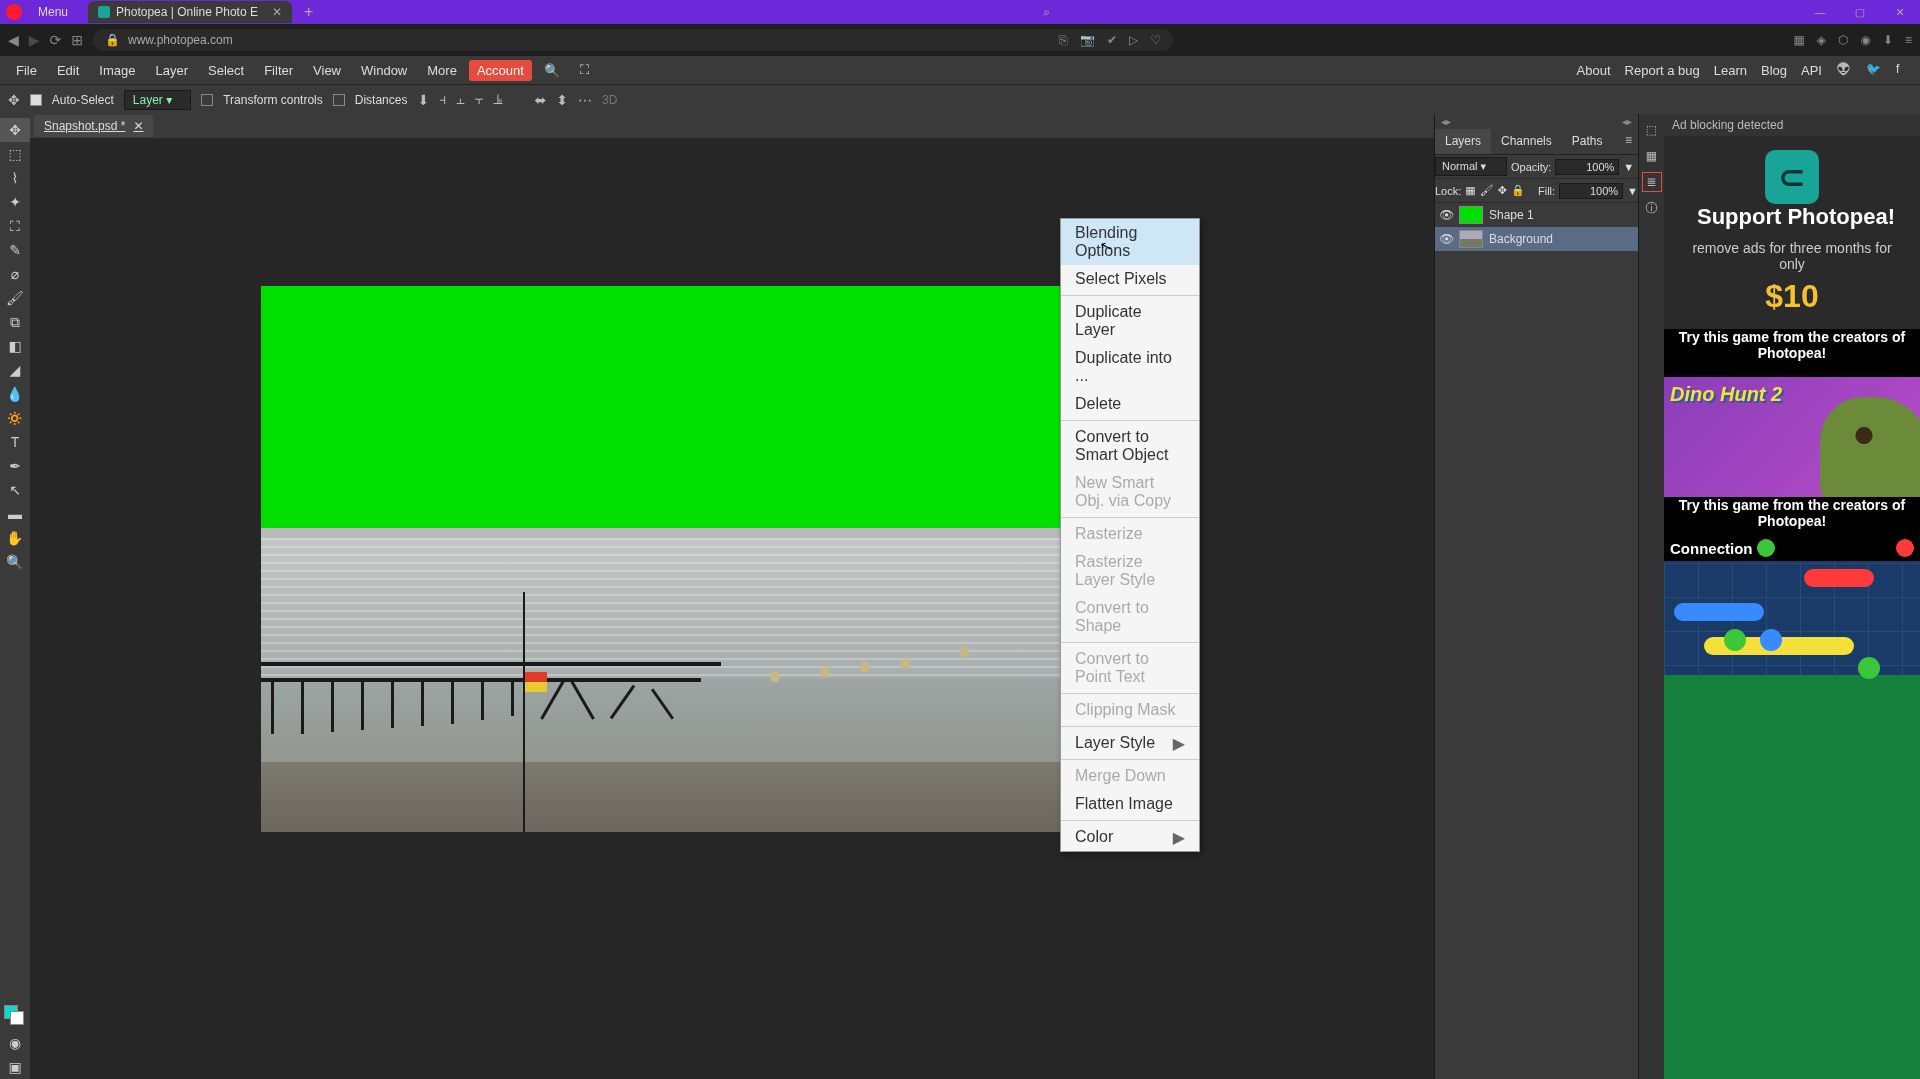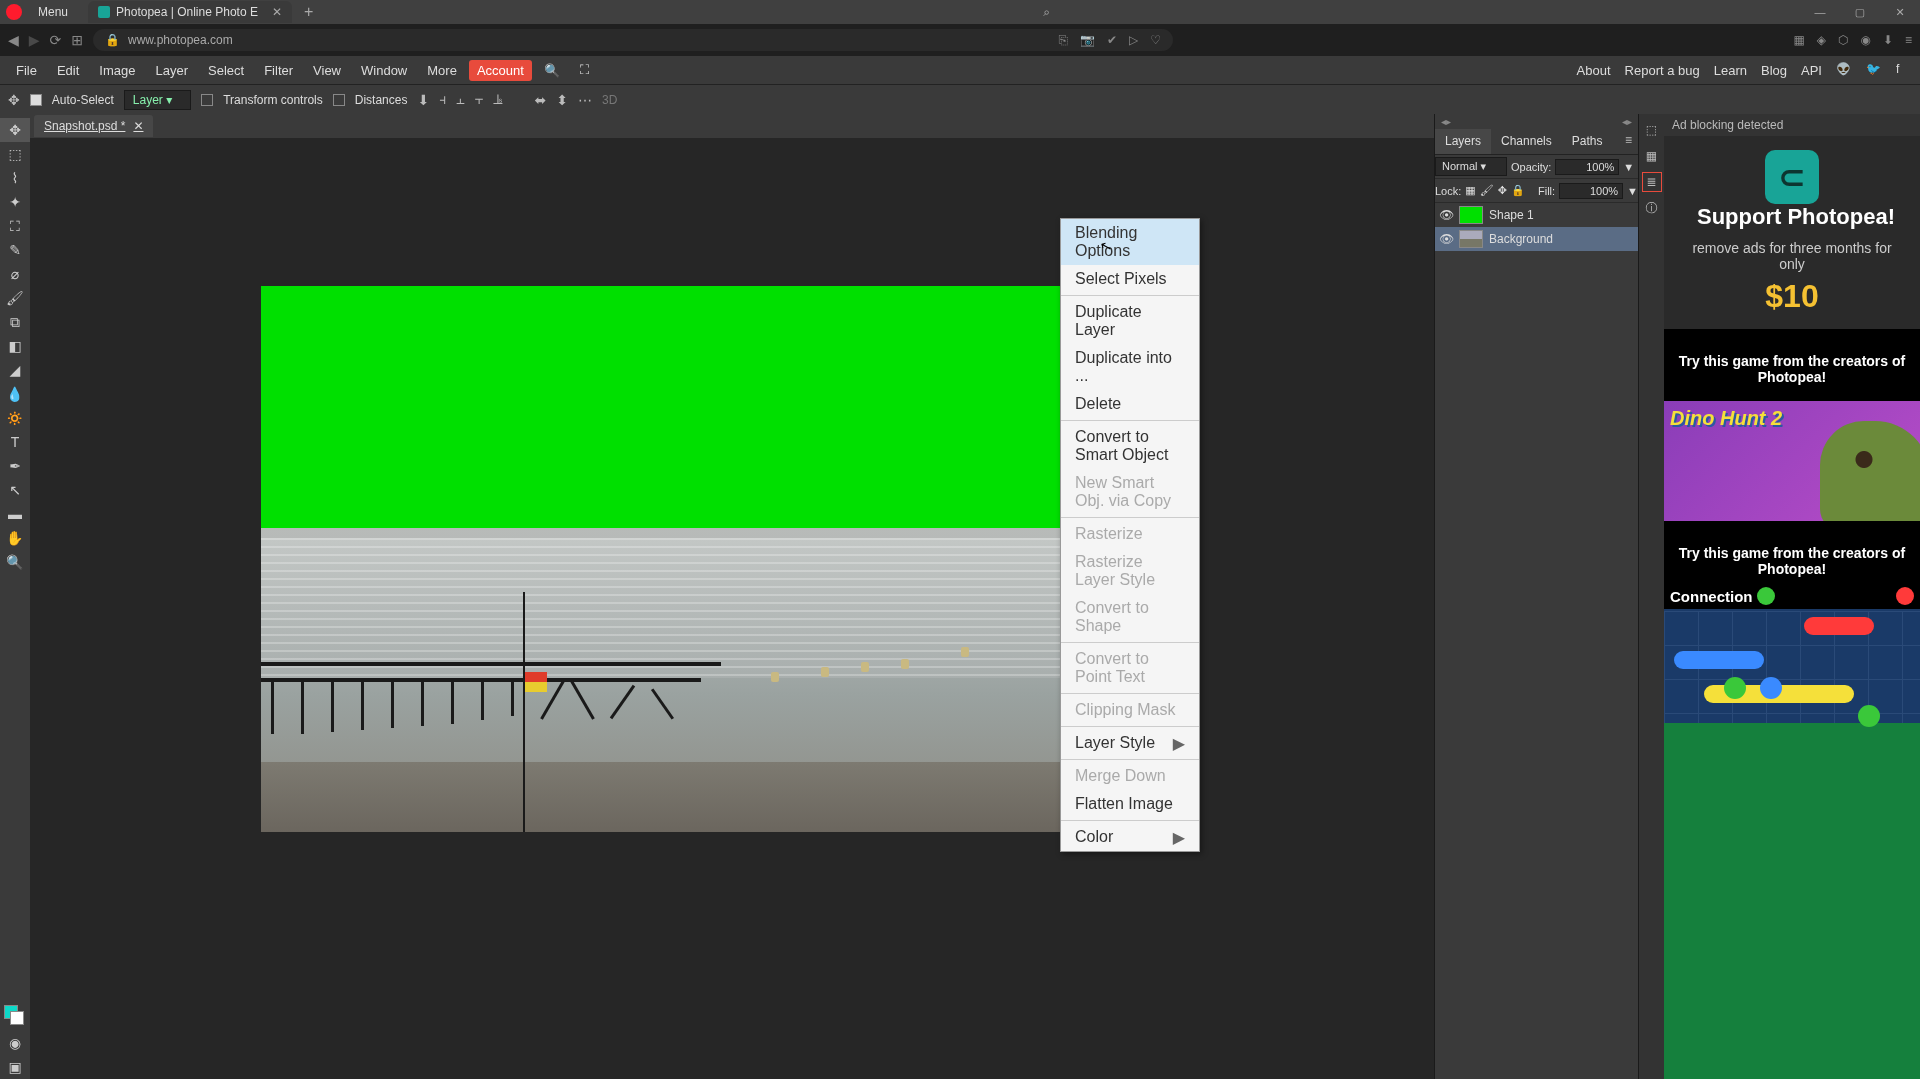--- a/index.html
+++ b/index.html
@@ -1,19 +1,19 @@
 <!DOCTYPE html>
 <html><head>
 <meta charset="utf-8">
 <style>
 * { margin: 0; padding: 0; box-sizing: border-box; font-family: Arial, sans-serif; user-select: none; }
 body { background: #0a0a0a; width: 1920px; height: 1079px; overflow: hidden; color: #ddd; font-size: 12px; }
 
 
-.titlebar { height: 24px; background: #404040; display: flex; align-items: center; }
+.titlebar { height: 24px; background: #6d28d9; display: flex; align-items: center; }
 .opera-logo { width: 16px; height: 16px; background: #ff1b2d; border-radius: 50%; margin: 0 6px; }
 .menu-btn { color: #ddd; padding: 0 10px; font-size: 12px; }
 .tab-active { background: #3a3a3a; padding: 4px 10px; display: flex; align-items: center; gap: 6px; border-radius: 6px 6px 0 0; margin-left: 10px; }
 .tab-favicon { width: 12px; height: 12px; background: #18a497; border-radius: 2px; }
 .tab-close { color: #aaa; margin-left: 8px; }
 .tab-plus { color: #aaa; margin-left: 12px; font-size: 16px; }
 .win-controls { margin-left: auto; display: flex; }
 .win-btn { width: 40px; text-align: center; color: #aaa; font-size: 11px; }
 .win-btn.close { color: #aaa; }
 .search-icon-tb { margin-right: 20px; color: #aaa; }
@@ -97,21 +97,21 @@
 .cursor { position: absolute; left: 1100px; top: 238px; z-index: 101; font-size: 14px; color: #000; transform: rotate(-15deg); }
 
 
 .ads { width: 256px; background: #15803d; display: flex; flex-direction: column; }
 .ad-notice { color: #bbb; font-size: 12px; padding: 4px 8px; background: #333; }
 .ad-support { background: #2a2a2a; padding: 14px; text-align: center; }
 .pp-logo { width: 54px; height: 54px; background: #18a497; border-radius: 10px; display: inline-flex; align-items: center; justify-content: center; color: #0d3530; font-size: 32px; font-weight: bold; vertical-align: middle; }
 .support-title { color: #fff; font-size: 22px; font-weight: bold; display: inline-block; vertical-align: middle; margin-left: 8px; }
 .support-sub { color: #ccc; font-size: 14px; margin-top: 10px; }
 .support-price { color: #f5c132; font-size: 32px; font-weight: bold; margin-top: 6px; }
-.ad-game { background: #000; text-align: center; padding-top: 24px; }
+.ad-game { background: #000; text-align: center; padding-top: 0; }
 .ad-game-text { color: #fff; font-size: 14px; font-weight: bold; padding: 0 8px; }
 .dino-banner { height: 120px; background: linear-gradient(135deg,#8a3db8,#b84dc8); position: relative; overflow: hidden; margin-top: 16px; }
 .dino-title { position: absolute; left: 6px; top: 6px; color: #f5e03a; font-size: 20px; font-weight: 900; font-style: italic; text-shadow: 2px 2px #2a5aa0; }
 .dino-img { position: absolute; right: -10px; bottom: -10px; width: 110px; height: 110px; background: radial-gradient(circle at 40% 35%, #3a2a1a 8px, transparent 9px), #6b8a3a; border-radius: 40% 50% 30% 20%; }
 .connection-banner { height: 140px; background: #1a3a68; position: relative; margin-top: 6px; }
 .conn-title-bar { background: #000; padding: 4px 6px; display: flex; align-items: center; gap: 4px; }
 .conn-title { color: #fff; font-weight: bold; font-size: 15px; }
 .conn-gear { width: 18px; height: 18px; border-radius: 50%; }
 .conn-grid { position: absolute; inset: 28px 0 0 0; background-image: linear-gradient(#2a4a78 1px,transparent 1px),linear-gradient(90deg,#2a4a78 1px,transparent 1px); background-size: 34px 34px; }
 .pipe { position: absolute; height: 18px; border-radius: 9px; }

